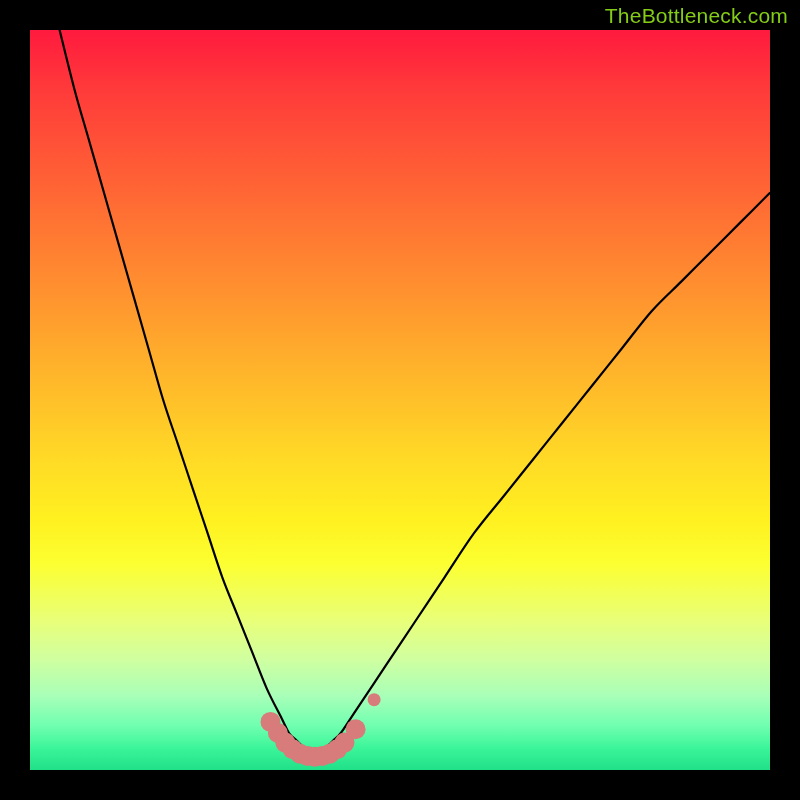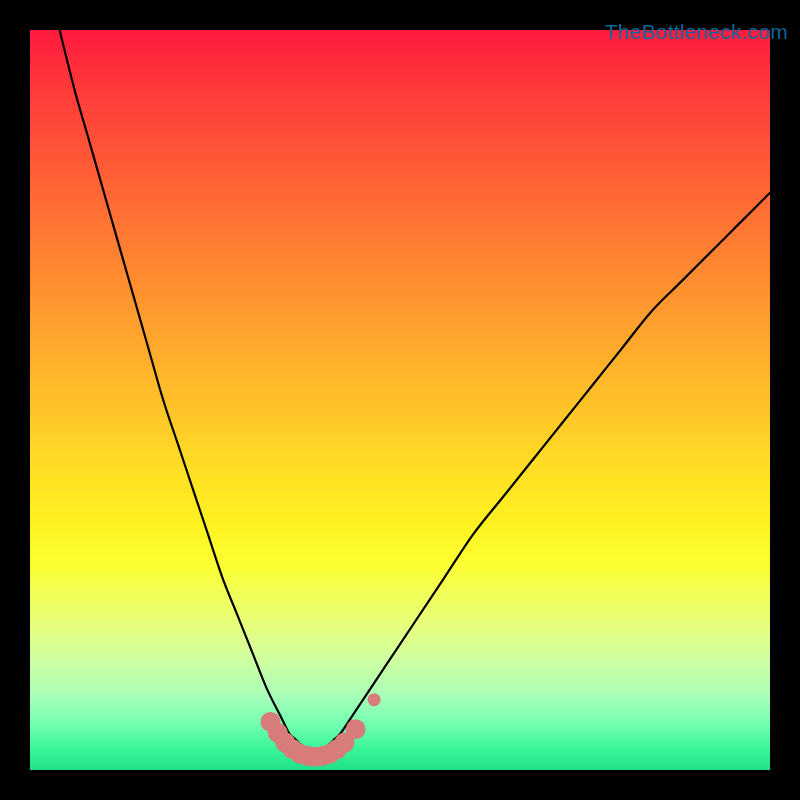--- a/index.html
+++ b/index.html
@@ -14,23 +14,23 @@
   .frame {
     position: absolute;
     top: 0;
     left: 0;
     width: 800px;
     height: 800px;
     background: #000;
   }
   .watermark {
     position: absolute;
-    top: 20px;
+    top: 4px;
     right: 12px;
-    color: #0369a1;
+    color: #84cc16;
     font-size: 21px;
     font-weight: 500;
     letter-spacing: 0.2px;
     z-index: 10;
     user-select: none;
   }
   .plot {
     position: absolute;
     top: 30px;
     left: 30px;

